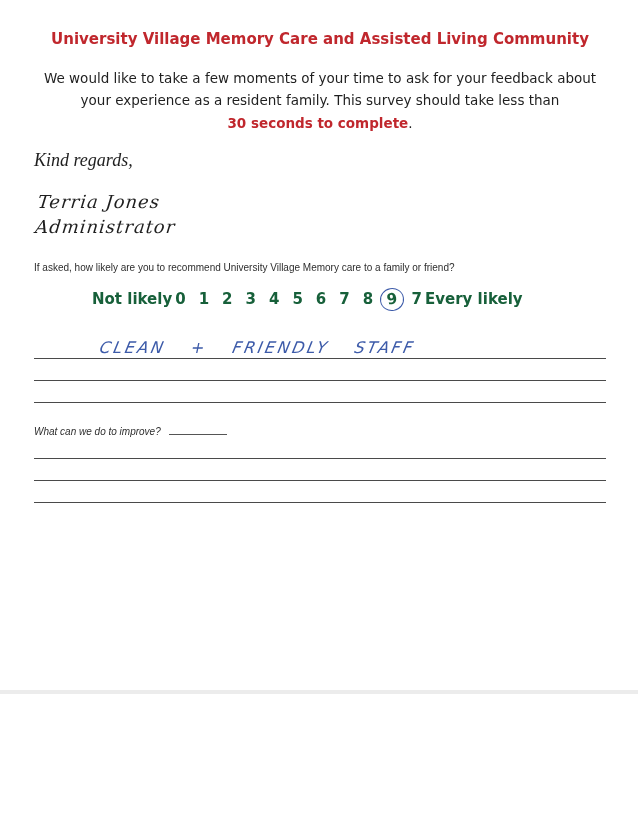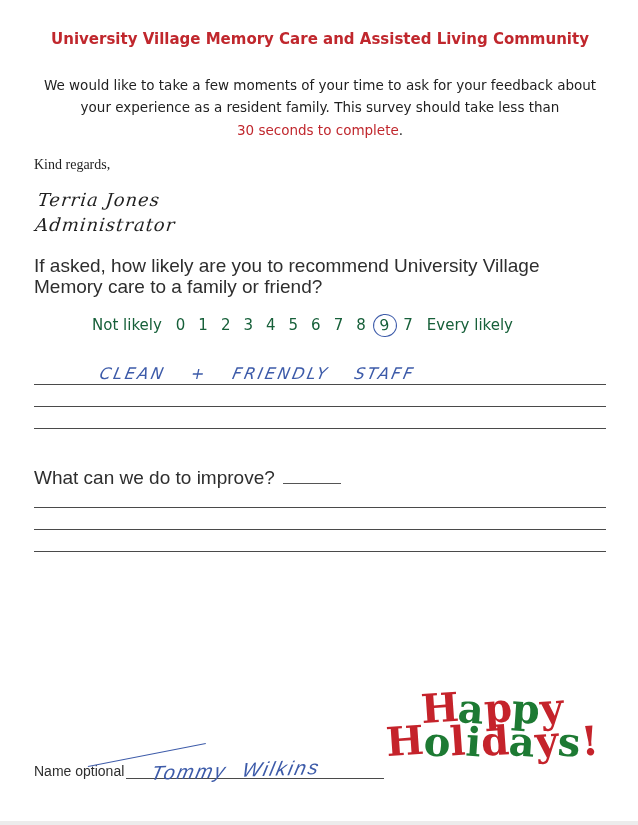--- a/index.html
+++ b/index.html
@@ -1,80 +1,81 @@
 <!DOCTYPE html>
 <html style="--header-red: #c0272d; --scale-green: #17603a; --ink-blue: #3d5ba9; --holiday-red: #c5232b; --holiday-green: #1d7a33;"><head>
 <meta charset="utf-8">
 <style>
   html,body{margin:0;padding:0;background:#ffffff;}
   .page{
     position:relative;
-    width:638px;height:825px;
+    width:638px;height:694px;
     background:#ffffff;
     overflow:hidden;
     font-family:"DejaVu Sans",sans-serif;
     color:#1f1f1f;
     box-sizing:border-box;
     padding:26px 32px 8px 34px;
   }
   
   .title{
     text-align:center;
     font-weight:bold;
     font-size:15px;
     line-height:27px;
     color:var(--header-red,#c0272d);
   }
   
   .intro{
-    margin-top:21px;
+    margin-top:14px;
     text-align:center;
     font-size:13.5px;
     line-height:22px;
   }
-  .intro .hl{color:var(--header-red,#c0272d);font-weight:normal;text-align:center;}
+  .intro .hl{color:var(--header-red,#c0272d);font-weight:bold;text-align:center;}
   .intro .hl-line{display:block;margin-top:1px;}
   
   .par{
     margin:14px 0 0 0;
     font-size:13.5px;
     line-height:21px;
     text-align:left;
   }
   .regards{
     margin-top:16px;
     font-family:"Liberation Serif",serif;
-    font-size:14px;
+    font-size:18px;
+    font-style:italic;
   }
   .signature{
     margin-top:12px;
     font-family:"DejaVu Serif",serif;
     font-style:italic;
     font-size:18px;
     line-height:25px;
     letter-spacing:1px;
     transform:skewX(-6deg);
     transform-origin:left bottom;
   }
   
   .question{
     margin-top:18px;
     font-family:"Liberation Sans",sans-serif;
-    font-size:19px;
+    font-size:10px;
     line-height:21px;
     color:#2e2e2e;
   }
   
   .scale-row{
     margin-top:12px;
     padding-left:58px;
     display:flex;
     align-items:flex-start;
-    gap:14px;
-    font-weight:normal;
+    gap:3px;
+    font-weight:bold;
     font-size:15px;
     color:var(--scale-green,#17603a);
     white-space:nowrap;
   }
   .scale-nums{display:inline-flex;gap:13px;align-items:center;}
   .scale-nums .num{display:inline-block;}
   .scale-nums .circled{
     border:1.6px solid var(--ink-blue,#3d5ba9);
     border-radius:50%;
     padding:1px 6px 2px 6px;
@@ -97,21 +98,21 @@
     left:66px;bottom:1px;
     font-size:16px;
     font-style:italic;
     letter-spacing:2.5px;
     word-spacing:18px;
     color:var(--ink-blue,#3d5ba9);
     transform:skewX(-12deg);
     white-space:nowrap;
   }
   .gap21{margin-top:21px;}
-  .improve-row{margin-top:38px;}
+  .improve-row{margin-top:18px;font-style:italic;}
   .short-rule{
     display:inline-block;
     width:58px;height:0;
     border-bottom:1.7px solid #555;
     margin-left:8px;
     vertical-align:baseline;
   }
   .improve-lines{margin-top:16px;}
   
   .holiday{

